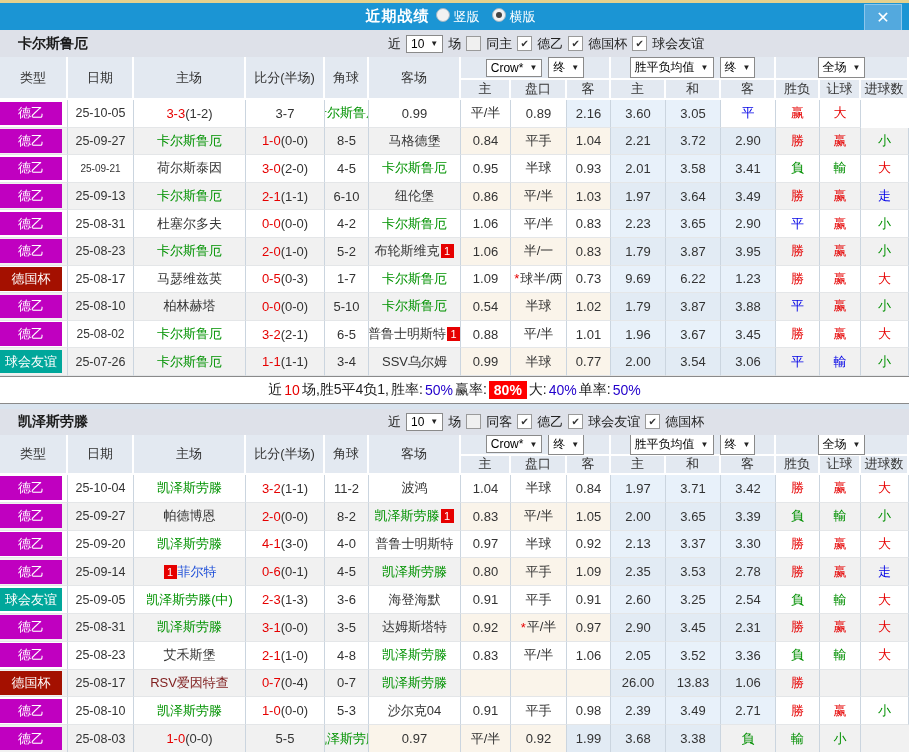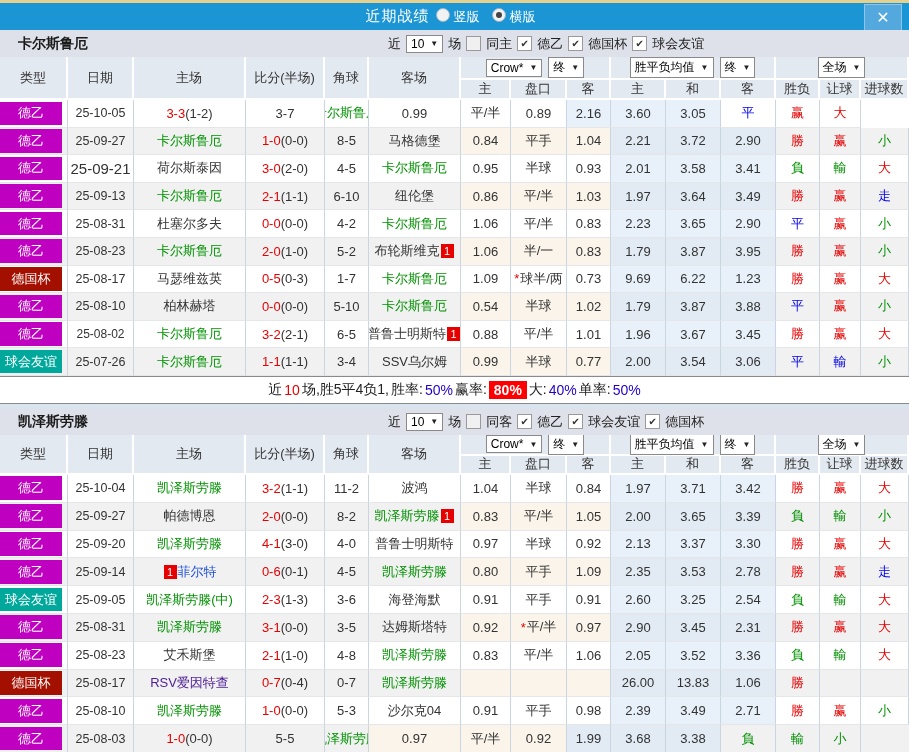--- a/index.html
+++ b/index.html
@@ -3,21 +3,21 @@
 <meta charset="utf-8">
 <style>
   html,body{margin:0;padding:0;}
   body{
     width:909px;height:752px;overflow:hidden;background:#fff;
     font-family:"Liberation Sans","DejaVu Sans",sans-serif;
     --cols:68px 66px 112px 79px 44px 92px 50px 56px 44px 55px 55px 55px 44px 41px 48px;
   }
   .top-strip{height:3px;background:#e5d18d;}
   .titlebar{height:27px;background:#1b95d4;position:relative;display:flex;align-items:center;justify-content:center;}
-  .title{color:#fff;font-weight:normal;font-size:15px;letter-spacing:1px;}
+  .title{color:#fff;font-weight:bold;font-size:15px;letter-spacing:1px;}
   .radio-group{display:flex;align-items:flex-start;margin-left:6px;gap:4px;}
   .radio{width:12px;height:12px;border-radius:50%;background:#f2f2f2;border:1px solid #9fb6c4;display:inline-flex;align-items:center;justify-content:center;cursor:pointer;}
   .rdot{width:6px;height:6px;border-radius:50%;background:transparent;}
   .rdot.on{background:#444;}
   .radio-label{color:#fff;font-size:13px;margin-right:8px;}
   .close-btn{position:absolute;right:7px;top:1px;width:36px;height:25px;background:#53a9de;border:1px solid #8cc6ec;display:flex;align-items:center;justify-content:center;cursor:pointer;}
   .close-btn span{color:#fff;font-size:16px;font-weight:bold;line-height:1;}
   .sec-header{background:#dee1e9;display:flex;align-items:center;position:relative;}
   .sec1 .sec-header{height:27px;}
   .sec2 .sec-header{height:26px;}
@@ -205,21 +205,21 @@
               <span class="t-red">赢</span>
             </div>
             <div class="c ">
               <span class="t-green">小</span>
             </div>
     </div>
           <div class="row">
       <div class="c type">
               <span class="tb" style="background:#c000c0">德乙</span>
             </div>
-      <div class="c" style="font-size:15px">25-09-21</div>
+      <div class="c" style="font-size:10px">25-09-21</div>
       <div class="c">
               <span style="color:#333">荷尔斯泰因</span>
             </div>
       <div class="c">
               <span class="score-ft">3-0</span>
               <span class="score-ht">(2-0)</span>
             </div>
       <div class="c">4-5</div>
       <div class="c">
               <span style="color:#009200">卡尔斯鲁厄</span>
@@ -804,21 +804,21 @@
             <div class="c ">
               <span class="t-red">大</span>
             </div>
     </div>
           <div class="row">
       <div class="c type">
               <span class="tb" style="background:#a41000">德国杯</span>
             </div>
       <div class="c" style="font-size:12.5px">25-08-17</div>
       <div class="c">
-              <span style="color:#4c1d95">RSV爱因特查</span>
+              <span style="color:#7f1d1d">RSV爱因特查</span>
             </div>
       <div class="c">
               <span class="score-ft">0-7</span>
               <span class="score-ht">(0-4)</span>
             </div>
       <div class="c">0-7</div>
       <div class="c">
               <span style="color:#009200">凯泽斯劳滕</span>
             </div>
       <div class="c odds"></div>

